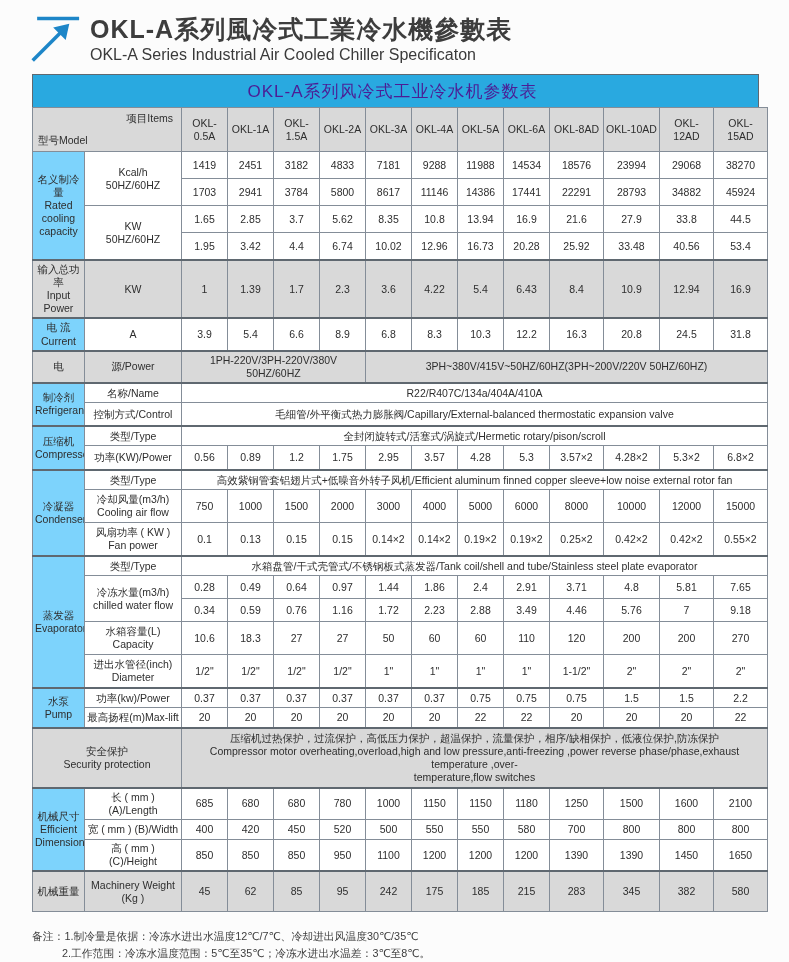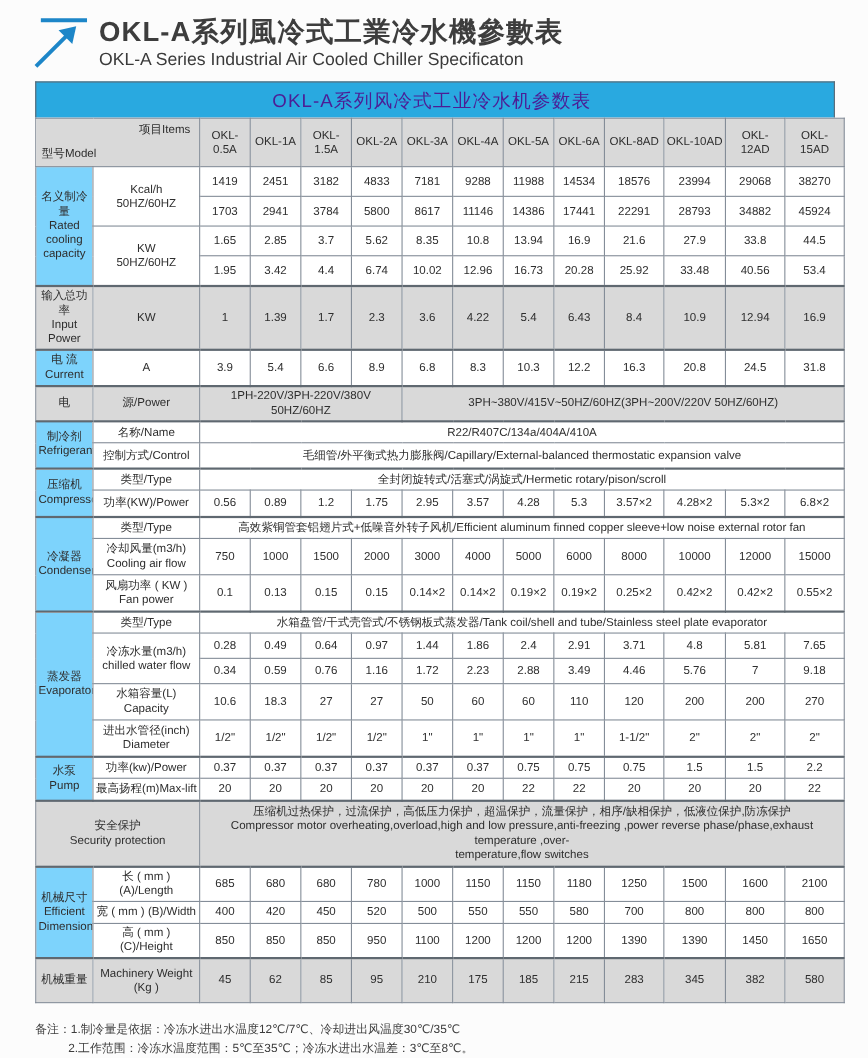--- a/index.html
+++ b/index.html
@@ -424,21 +424,21 @@
             <td>1650</td>
           </tr>
           <tr class="shaded sect" style="height: 40px;">
             <td class="lab">机械重量</td>
             <td>Machinery Weight
 (Kg )</td>
             <td>45</td>
             <td>62</td>
             <td>85</td>
             <td>95</td>
-            <td>210</td>
+            <td>242</td>
             <td>175</td>
             <td>185</td>
             <td>215</td>
             <td>283</td>
             <td>345</td>
             <td>382</td>
             <td>580</td>
           </tr>
         </tbody>
     </table>

